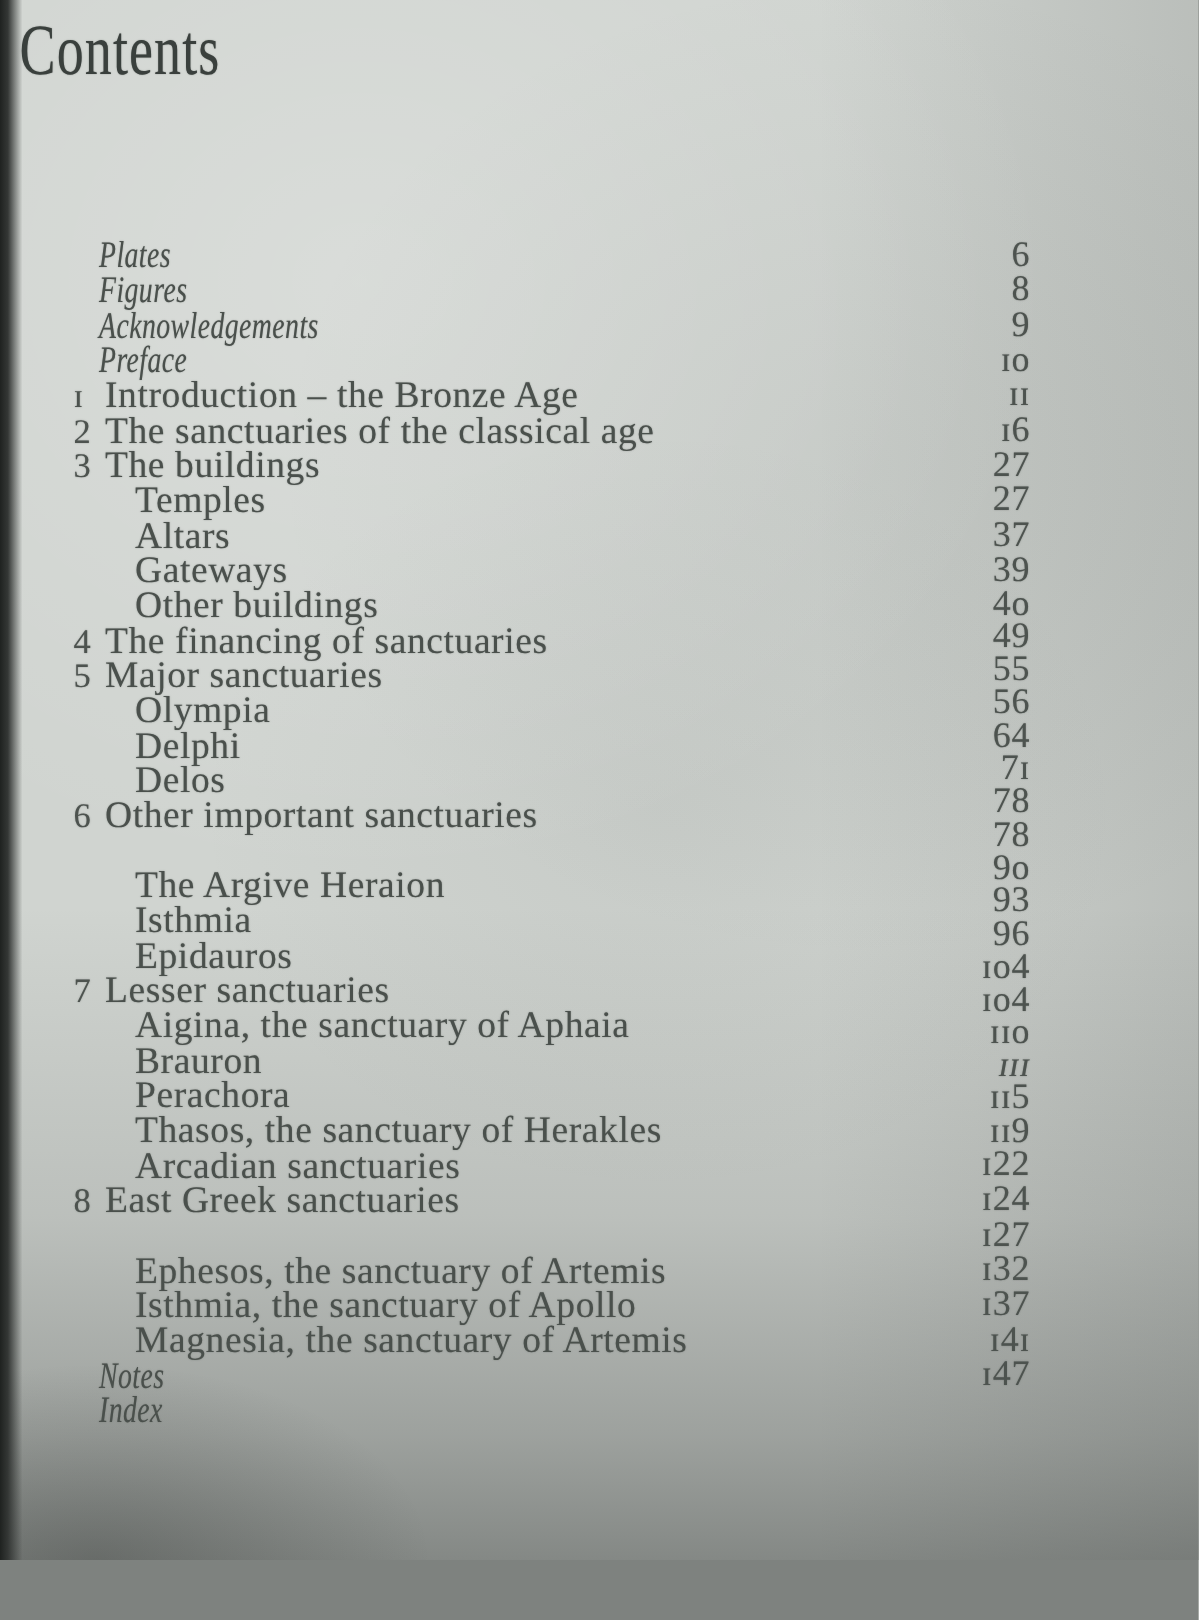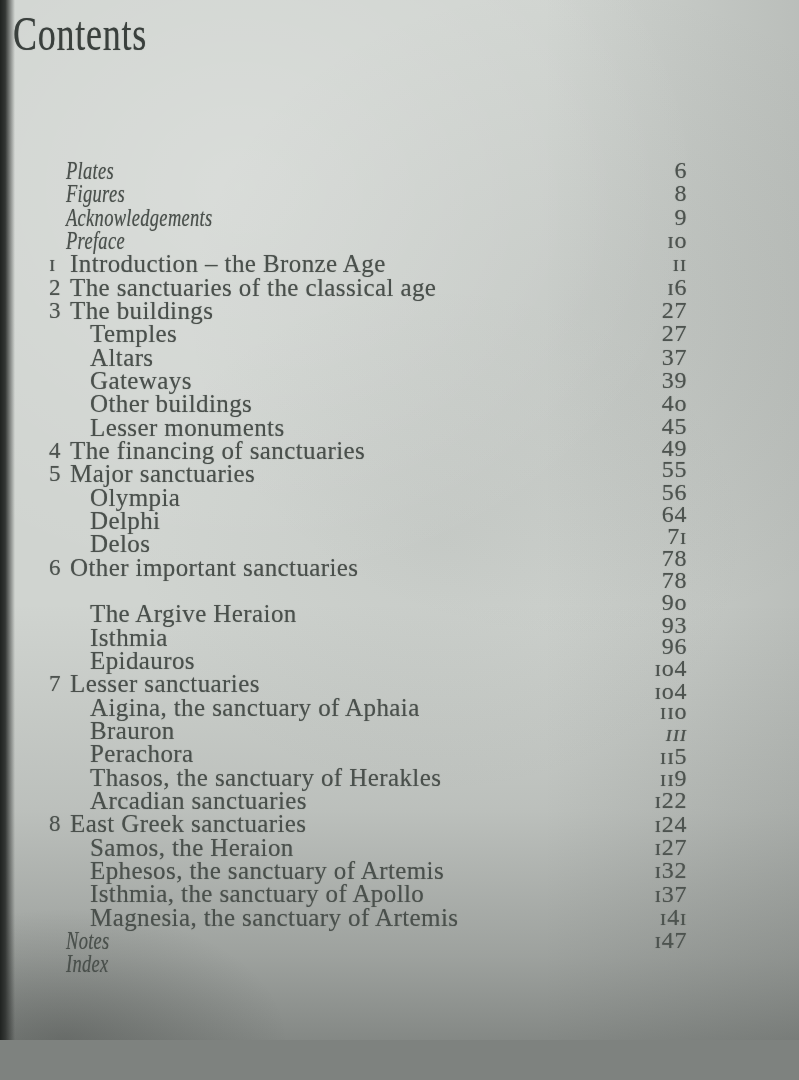--- a/index.html
+++ b/index.html
@@ -60,38 +60,37 @@
       <div class="row front"><span class="label">Figures</span><span class="page" style="transform: translateY(0px);">8</span></div>
       <div class="row front"><span class="label">Acknowledgements</span><span class="page" style="transform: translateY(0px);">9</span></div>
       <div class="row front"><span class="label">Preface</span><span class="page" style="transform: translateY(0px); font-family: Liberation Serif, serif;">ɪo</span></div>
       <div class="row chapter"><span class="num">ɪ</span><span class="label">Introduction – the Bronze Age</span><span class="page" style="transform: translateY(0px);">ɪɪ</span></div>
       <div class="row chapter"><span class="num">2</span><span class="label">The sanctuaries of the classical age</span><span class="page" style="transform: translateY(0px);">ɪ6</span></div>
       <div class="row chapter"><span class="num">3</span><span class="label">The buildings</span><span class="page" style="transform: translateY(0px);">27</span></div>
       <div class="row sub"><span class="label">Temples</span><span class="page" style="transform: translateY(0px);">27</span></div>
       <div class="row sub"><span class="label">Altars</span><span class="page" style="transform: translateY(0px);">37</span></div>
       <div class="row sub"><span class="label">Gateways</span><span class="page" style="transform: translateY(0px);">39</span></div>
       <div class="row sub"><span class="label">Other buildings</span><span class="page" style="transform: translateY(0px);">4o</span></div>
-      <div class="row sub"><span class="label">Lesser monuments</span><span class="page" style="transform: translateY(-1.25px);">45</span></div>
       <div class="row chapter"><span class="num">4</span><span class="label">The financing of sanctuaries</span><span class="page" style="transform: translateY(-2.5px);">49</span></div>
       <div class="row chapter"><span class="num">5</span><span class="label">Major sanctuaries</span><span class="page" style="transform: translateY(-3.75px);">55</span></div>
       <div class="row sub"><span class="label">Olympia</span><span class="page" style="transform: translateY(-5px);">56</span></div>
       <div class="row sub"><span class="label">Delphi</span><span class="page" style="transform: translateY(-6.25px);">64</span></div>
       <div class="row sub"><span class="label">Delos</span><span class="page" style="transform: translateY(-7.5px);">7ɪ</span></div>
       <div class="row chapter"><span class="num">6</span><span class="label">Other important sanctuaries</span><span class="page" style="transform: translateY(-8.75px);">78</span></div>
       <div class="row sub"><span class="page" style="transform: translateY(-10px);">78</span></div>
       <div class="row sub"><span class="label">The Argive Heraion</span><span class="page" style="transform: translateY(-11.25px);">9o</span></div>
       <div class="row sub"><span class="label">Isthmia</span><span class="page" style="transform: translateY(-12.5px);">93</span></div>
       <div class="row sub"><span class="label">Epidauros</span><span class="page" style="transform: translateY(-13.75px);">96</span></div>
       <div class="row chapter"><span class="num">7</span><span class="label">Lesser sanctuaries</span><span class="page" style="transform: translateY(-15px);">ɪo4</span></div>
       <div class="row sub"><span class="label">Aigina, the sanctuary of Aphaia</span><span class="page" style="transform: translateY(-16.25px);">ɪo4</span></div>
       <div class="row sub"><span class="label">Brauron</span><span class="page" style="transform: translateY(-18.75px);">ɪɪo</span></div>
       <div class="row sub"><span class="label">Perachora</span><span class="page" style="transform: translateY(-20px); font-style: italic;">ɪɪɪ</span></div>
       <div class="row sub"><span class="label">Thasos, the sanctuary of Herakles</span><span class="page" style="transform: translateY(-21.25px);">ɪɪ5</span></div>
       <div class="row sub"><span class="label">Arcadian sanctuaries</span><span class="page" style="transform: translateY(-22.5px);">ɪɪ9</span></div>
       <div class="row chapter"><span class="num">8</span><span class="label">East Greek sanctuaries</span><span class="page" style="transform: translateY(-23.5px);">ɪ22</span></div>
-      <div class="row sub"><span class="label">Samos, the Heraion</span><span class="page" style="transform: translateY(-23.5px);">ɪ24</span></div>
+      <div class="row sub"><span class="page" style="transform: translateY(-23.5px);">ɪ24</span></div>
       <div class="row sub"><span class="label">Ephesos, the sanctuary of Artemis</span><span class="page" style="transform: translateY(-23.5px);">ɪ27</span></div>
       <div class="row sub"><span class="label">Isthmia, the sanctuary of Apollo</span><span class="page" style="transform: translateY(-23.5px);">ɪ32</span></div>
       <div class="row sub"><span class="label">Magnesia, the sanctuary of Artemis</span><span class="page" style="transform: translateY(-23.5px);">ɪ37</span></div>
       <div class="row front"><span class="label">Notes</span><span class="page" style="transform: translateY(-23.5px);">ɪ4ɪ</span></div>
       <div class="row front"><span class="label">Index</span><span class="page" style="transform: translateY(-23.5px);">ɪ47</span></div>
     </div>
 </div>
 
 </body></html>

